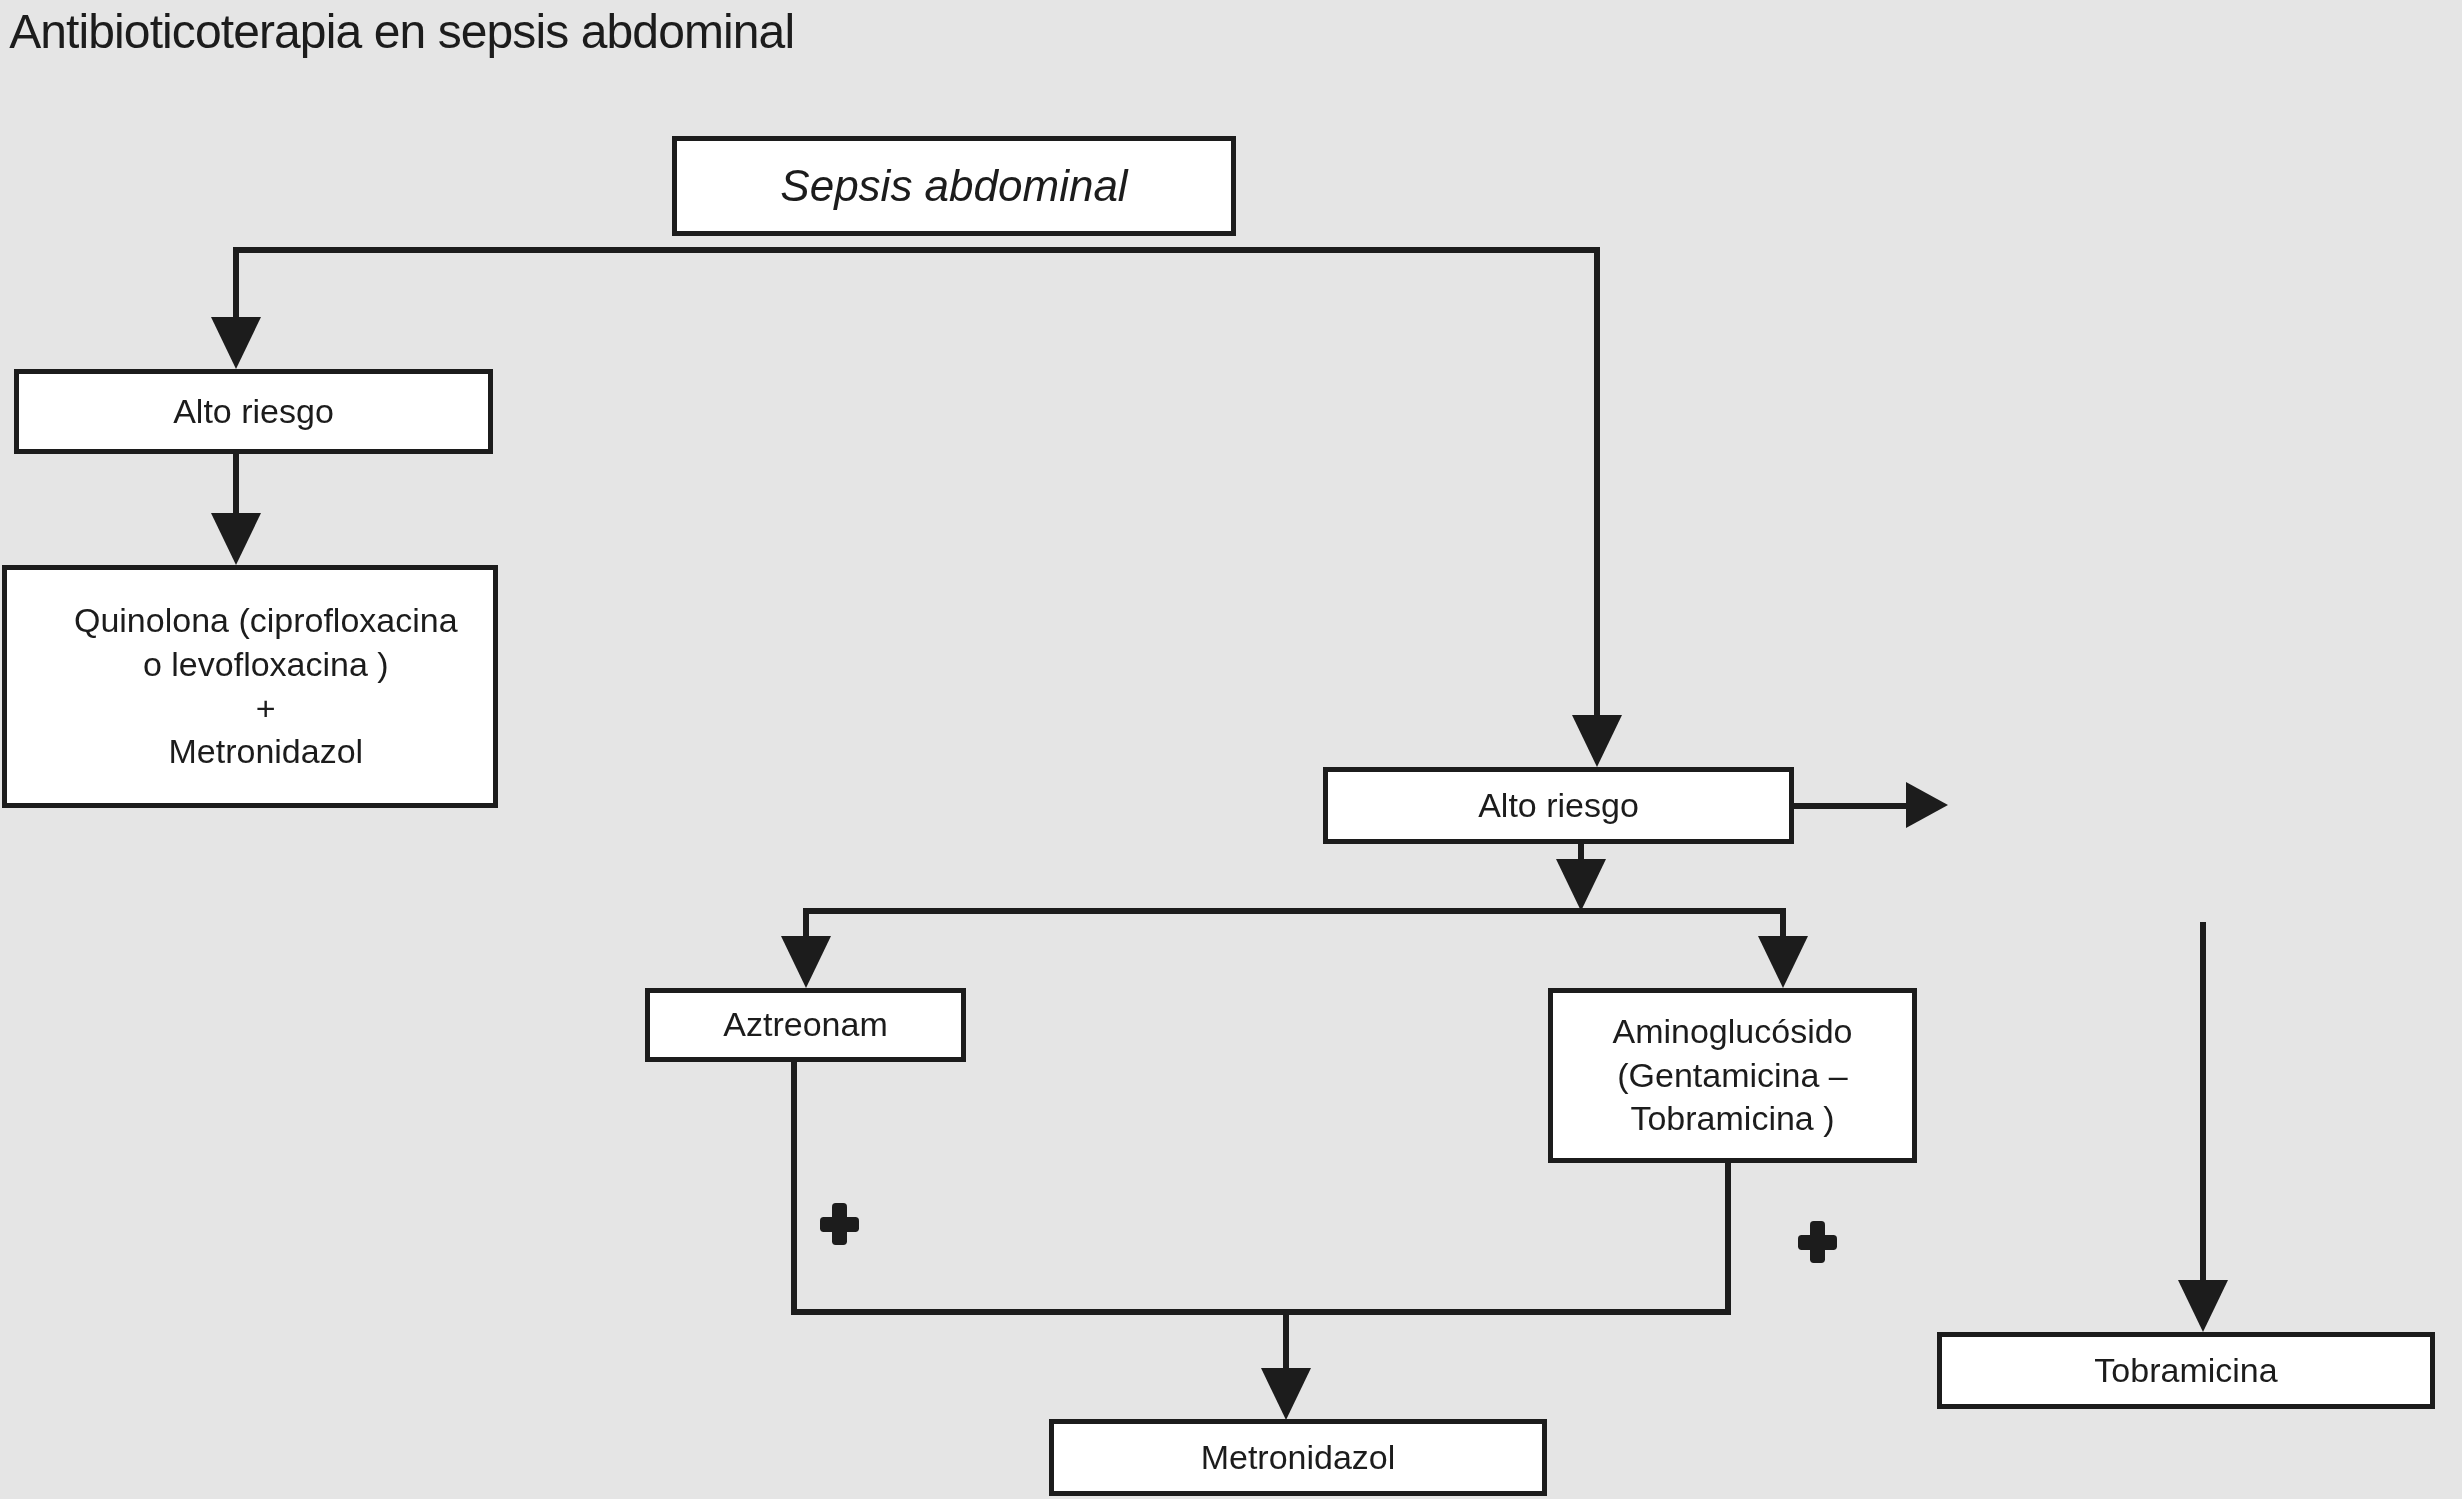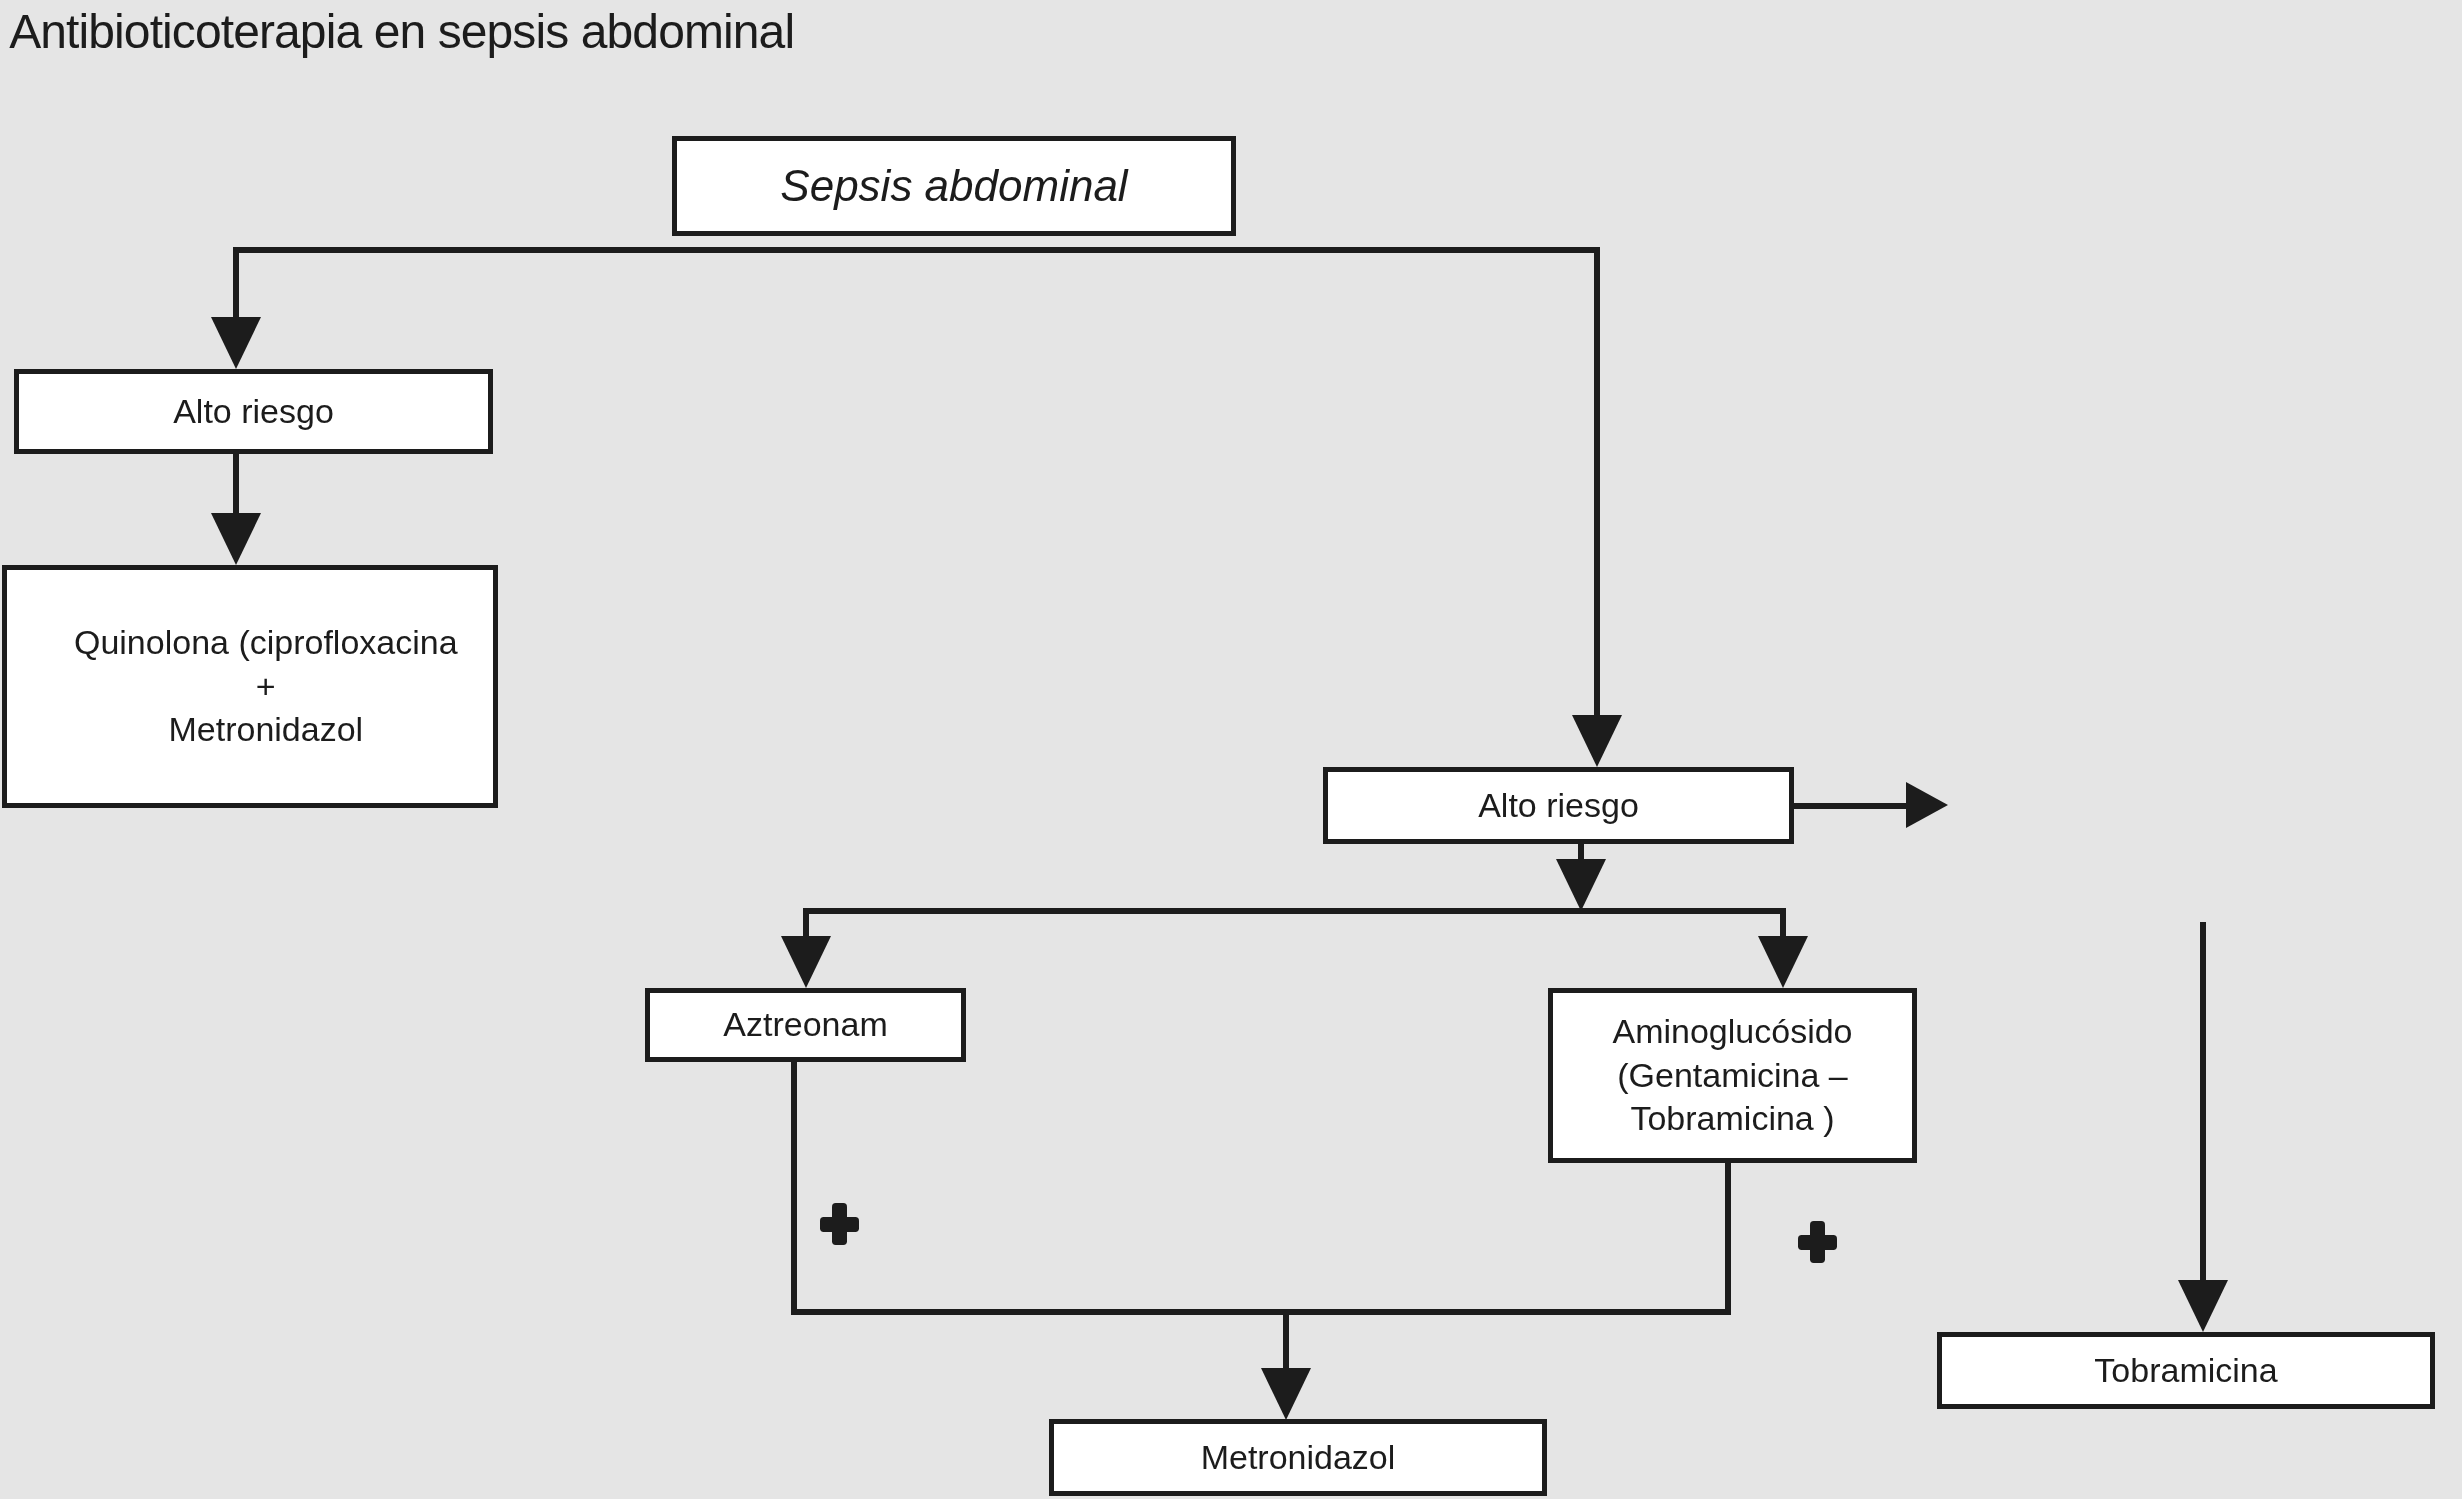--- a/index.html
+++ b/index.html
@@ -99,20 +99,21 @@
 
   <div class="node" style="left:14px; top:369px; width:479px; height:85px;">
     <div>Alto riesgo</div>
   </div>
 
   <div class="line" style="left:233px; top:453px; width:5.5px; height:65px;"></div>
   <div class="arrow-down" style="left:211px; top:513px;"></div>
 
   <div class="node" style="left:1.8px; top:565px; width:496px; height:243px;padding-left:32px;">
     <div>Quinolona (ciprofloxacina</div>
+    <div>o levofloxacina )</div>
     <div>+</div>
     <div>Metronidazol</div>
   </div>
 
   <div class="node" style="left:1323px; top:767px; width:471px; height:77px;">
     <div>Alto riesgo</div>
   </div>
 
   <div class="line" style="left:1794px; top:803px; width:115px; height:5.5px;"></div>
   <div class="arrow-right" style="left:1906px; top:782px;"></div>

